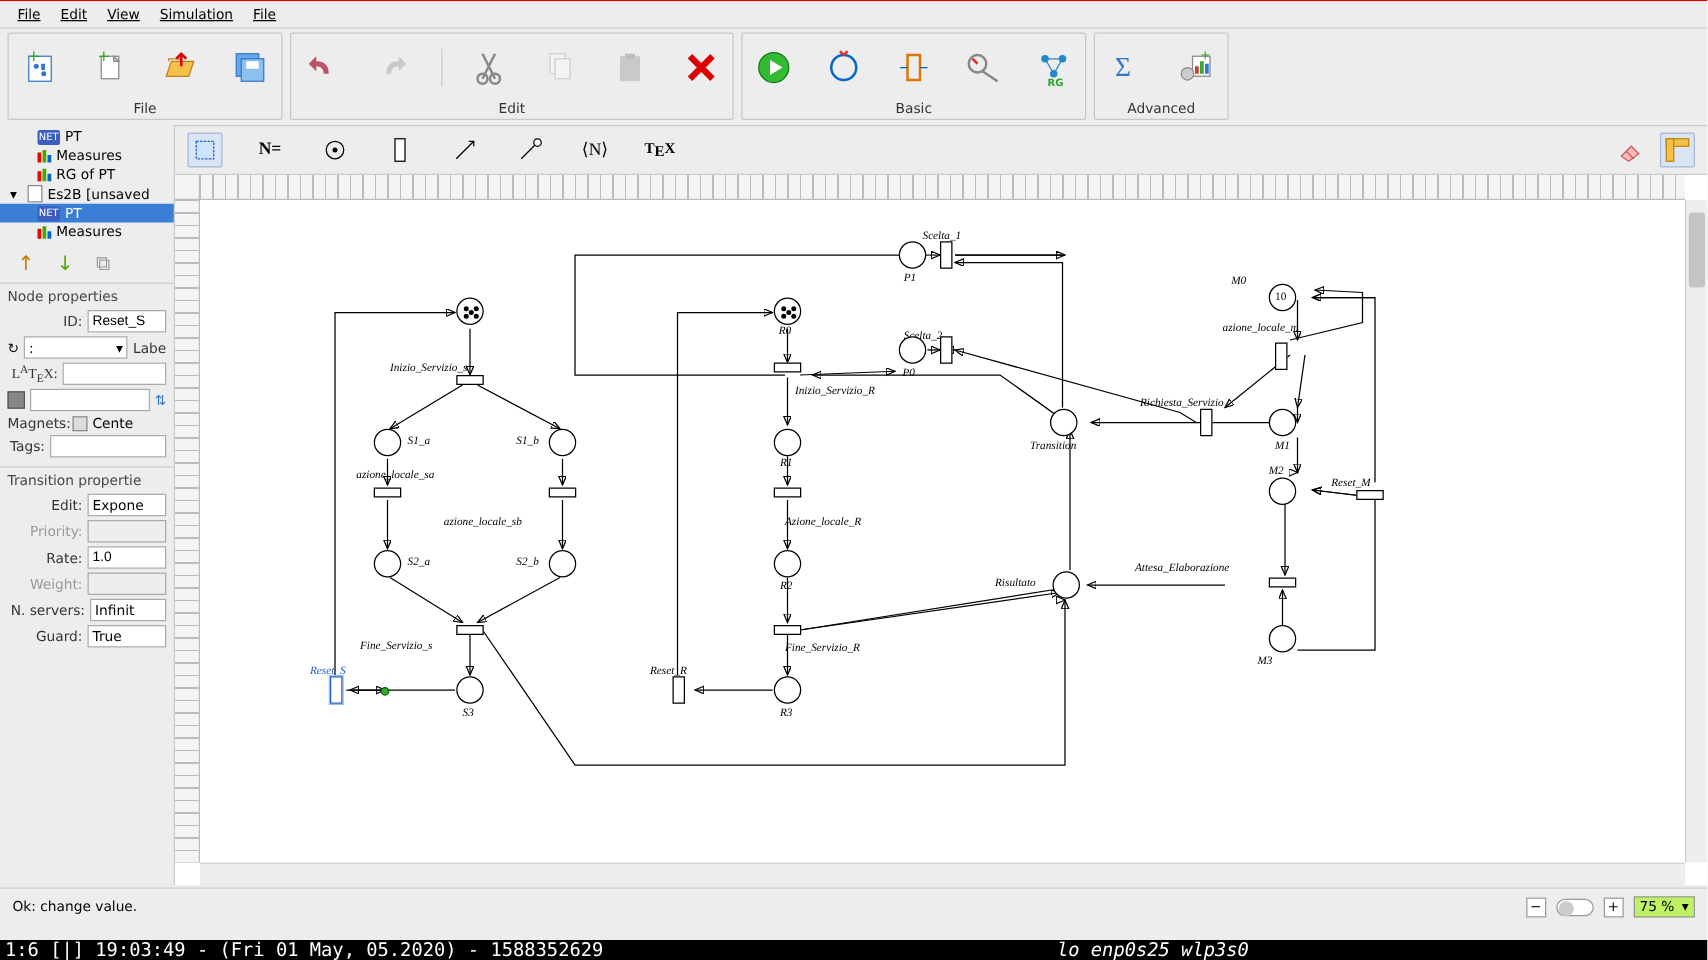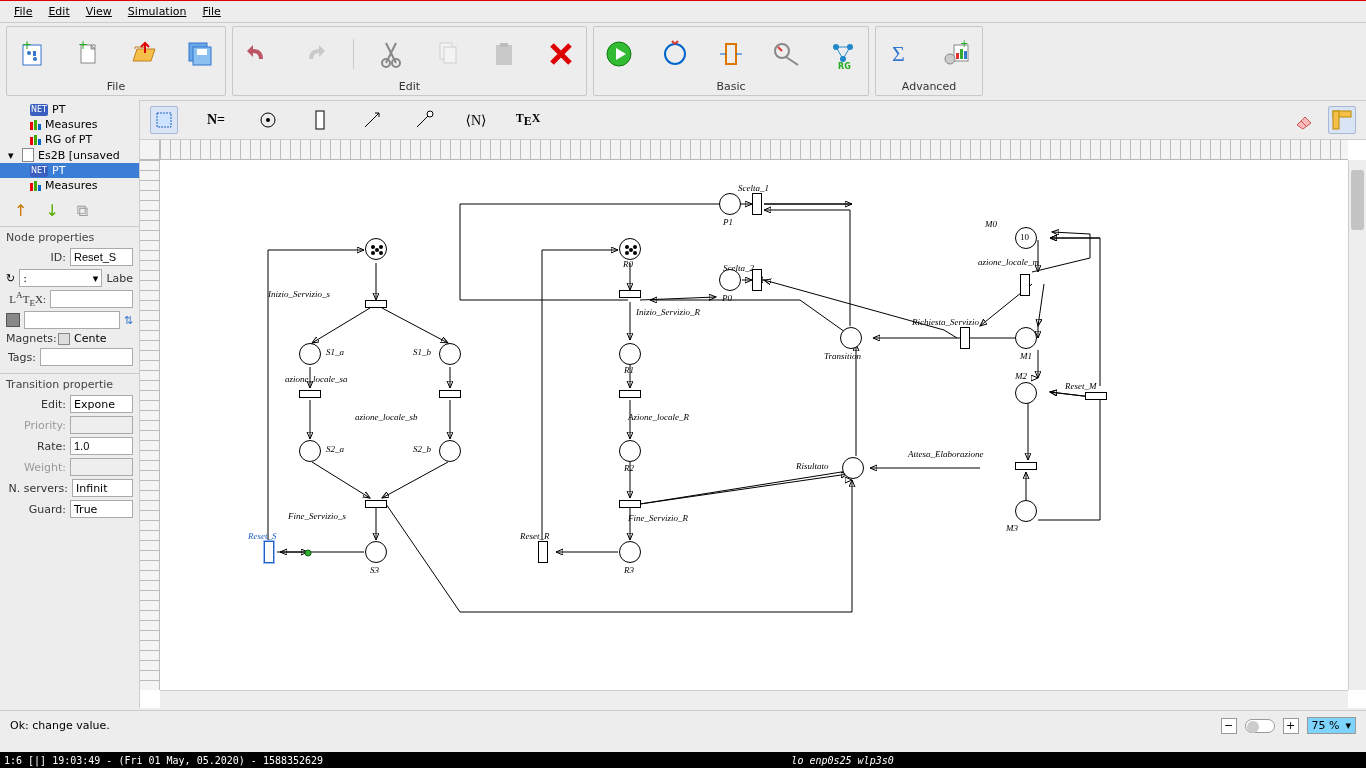--- a/index.html
+++ b/index.html
@@ -73,23 +73,23 @@
 .lbl { position: absolute; font: italic 9px/1 serif; color: #000; white-space: nowrap; }
 svg.net { position: absolute; top: 0; left: 0; width: 100%; height: 100%; pointer-events: none; }
 svg.net line, svg.net path { stroke: #000; stroke-width: 1; fill: none; marker-end: url(#arrow); }
 
 
 .statusbar { position: absolute; left: 0; right: 0; bottom: 28px; height: 30px; background: #ededed; border-top: 1px solid #ccc; display: flex; align-items: center; padding: 0 10px; }
 .zoom-controls { margin-left: auto; display: flex; align-items: center; gap: 8px; }
 .zoom-btn { width: 16px; height: 16px; border: 1px solid #999; display: flex; align-items: center; justify-content: center; background: #fff; }
 .switch { width: 30px; height: 14px; border: 1px solid #999; border-radius: 7px; background: #fff; position: relative; }
 .switch::after{content:""; position:absolute; left:1px; top:1px; width:12px;height:12px;border-radius:50%;background:#ccc;}
-.zoom-combo { border: 1px solid #999; background: #7dd3fc; padding: 1px 4px; display: flex; align-items: center; gap: 6px; }
-
-.sysbar { position: absolute; left: 0; right: 0; bottom: 0; height: 16px; background: #000; color: #fff; font-family: monospace; font-size: 10px; display: flex; align-items: center; padding: 0 4px; }
+.zoom-combo { border: 1px solid #999; background: #bef264; padding: 1px 4px; display: flex; align-items: center; gap: 6px; }
+
+.sysbar { position: absolute; left: 0; right: 0; bottom: 0; height: 16px; background: #000; color: #fff; font-family: monospace; font-size: 15px; display: flex; align-items: center; padding: 0 4px; }
 .sysbar .c { margin-left: auto; margin-right: auto; font-style: italic; }
 </style>
 </head>
 <body>
 
 <div class="window-border"></div>
 
 <div class="menubar">
   <div class="item"><span class="ul">File</span></div>
   <div class="item"><span class="ul">Edit</span></div>
@@ -486,21 +486,21 @@
 
     <div class="place token5" style="left:205px; top:78px;">
       <svg width="22" height="22">
           <circle cx="7" cy="8" r="2"></circle>
           <circle cx="15" cy="8" r="2"></circle>
           <circle cx="11" cy="11" r="2"></circle>
           <circle cx="7" cy="14" r="2"></circle>
           <circle cx="15" cy="14" r="2"></circle>
         </svg>
     </div>
-    <div class="lbl" style="left:108px; top:130px;">Inizio_Servizio_s</div>
+    <div class="lbl" style="left:108px; top:130px;padding-left:44px;">Inizio_Servizio_s</div>
     <div class="trans h" style="left:205px; top:140px;"></div>
     <div class="place" style="left:139px; top:183px;"></div>
     <div class="lbl" style="left:166px; top:188px;">S1_a</div>
     <div class="place" style="left:279px; top:183px;"></div>
     <div class="lbl" style="left:253px; top:188px;">S1_b</div>
     <div class="lbl" style="left:125px; top:215px;">azione_locale_sa</div>
     <div class="trans h" style="left:139px; top:230px;"></div>
     <div class="trans h" style="left:279px; top:230px;"></div>
     <div class="lbl" style="left:195px; top:253px;">azione_locale_sb</div>
     <div class="place" style="left:139px; top:280px;"></div>

